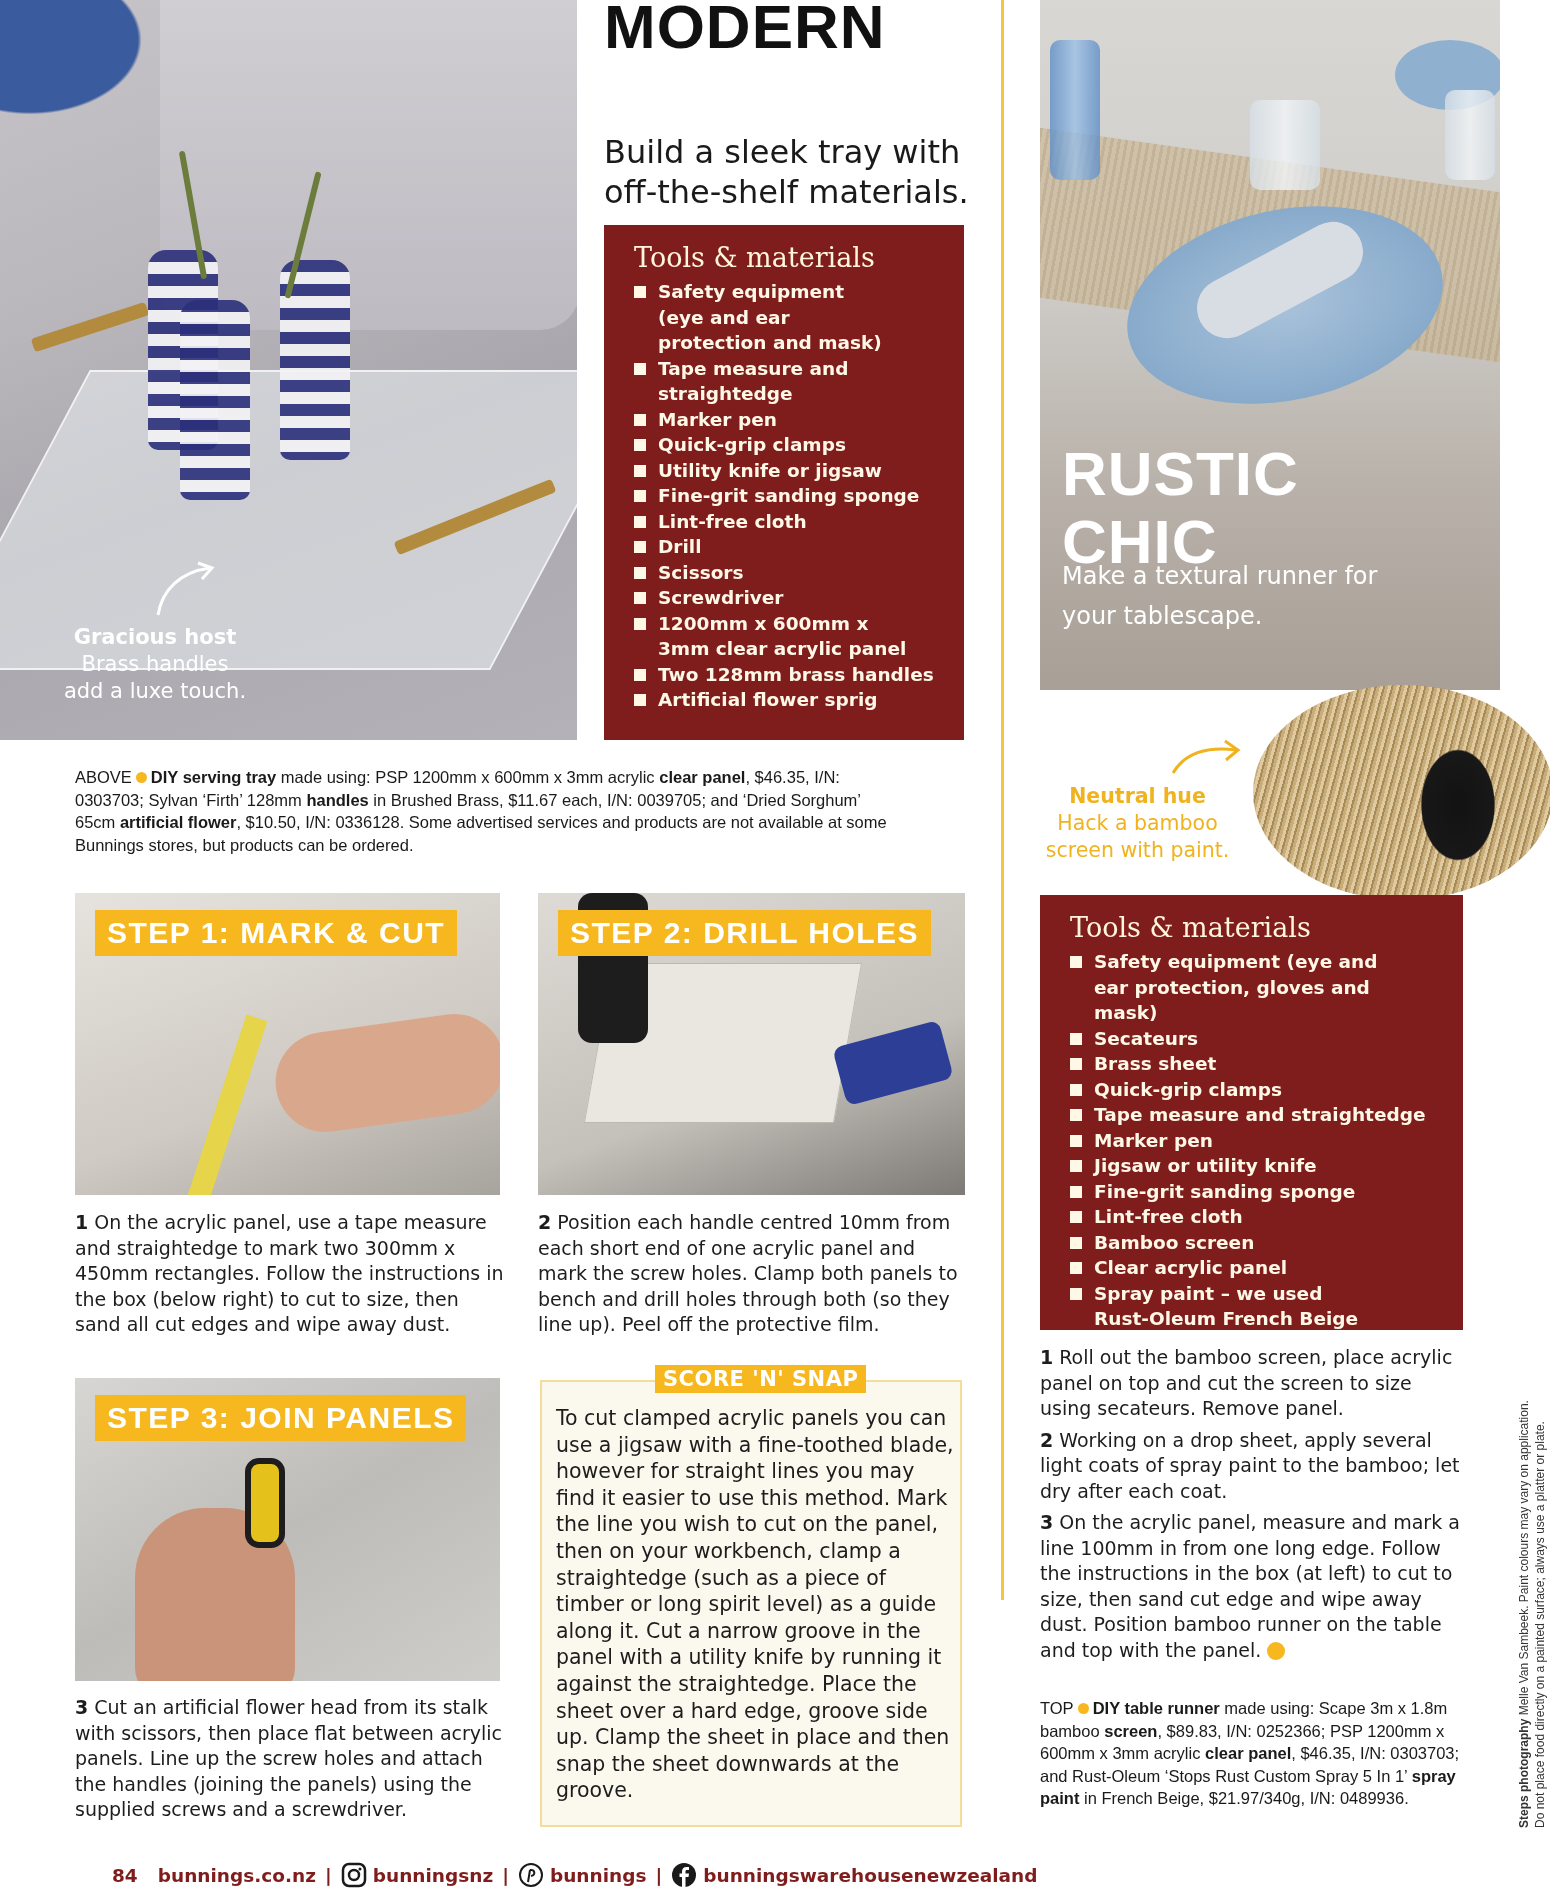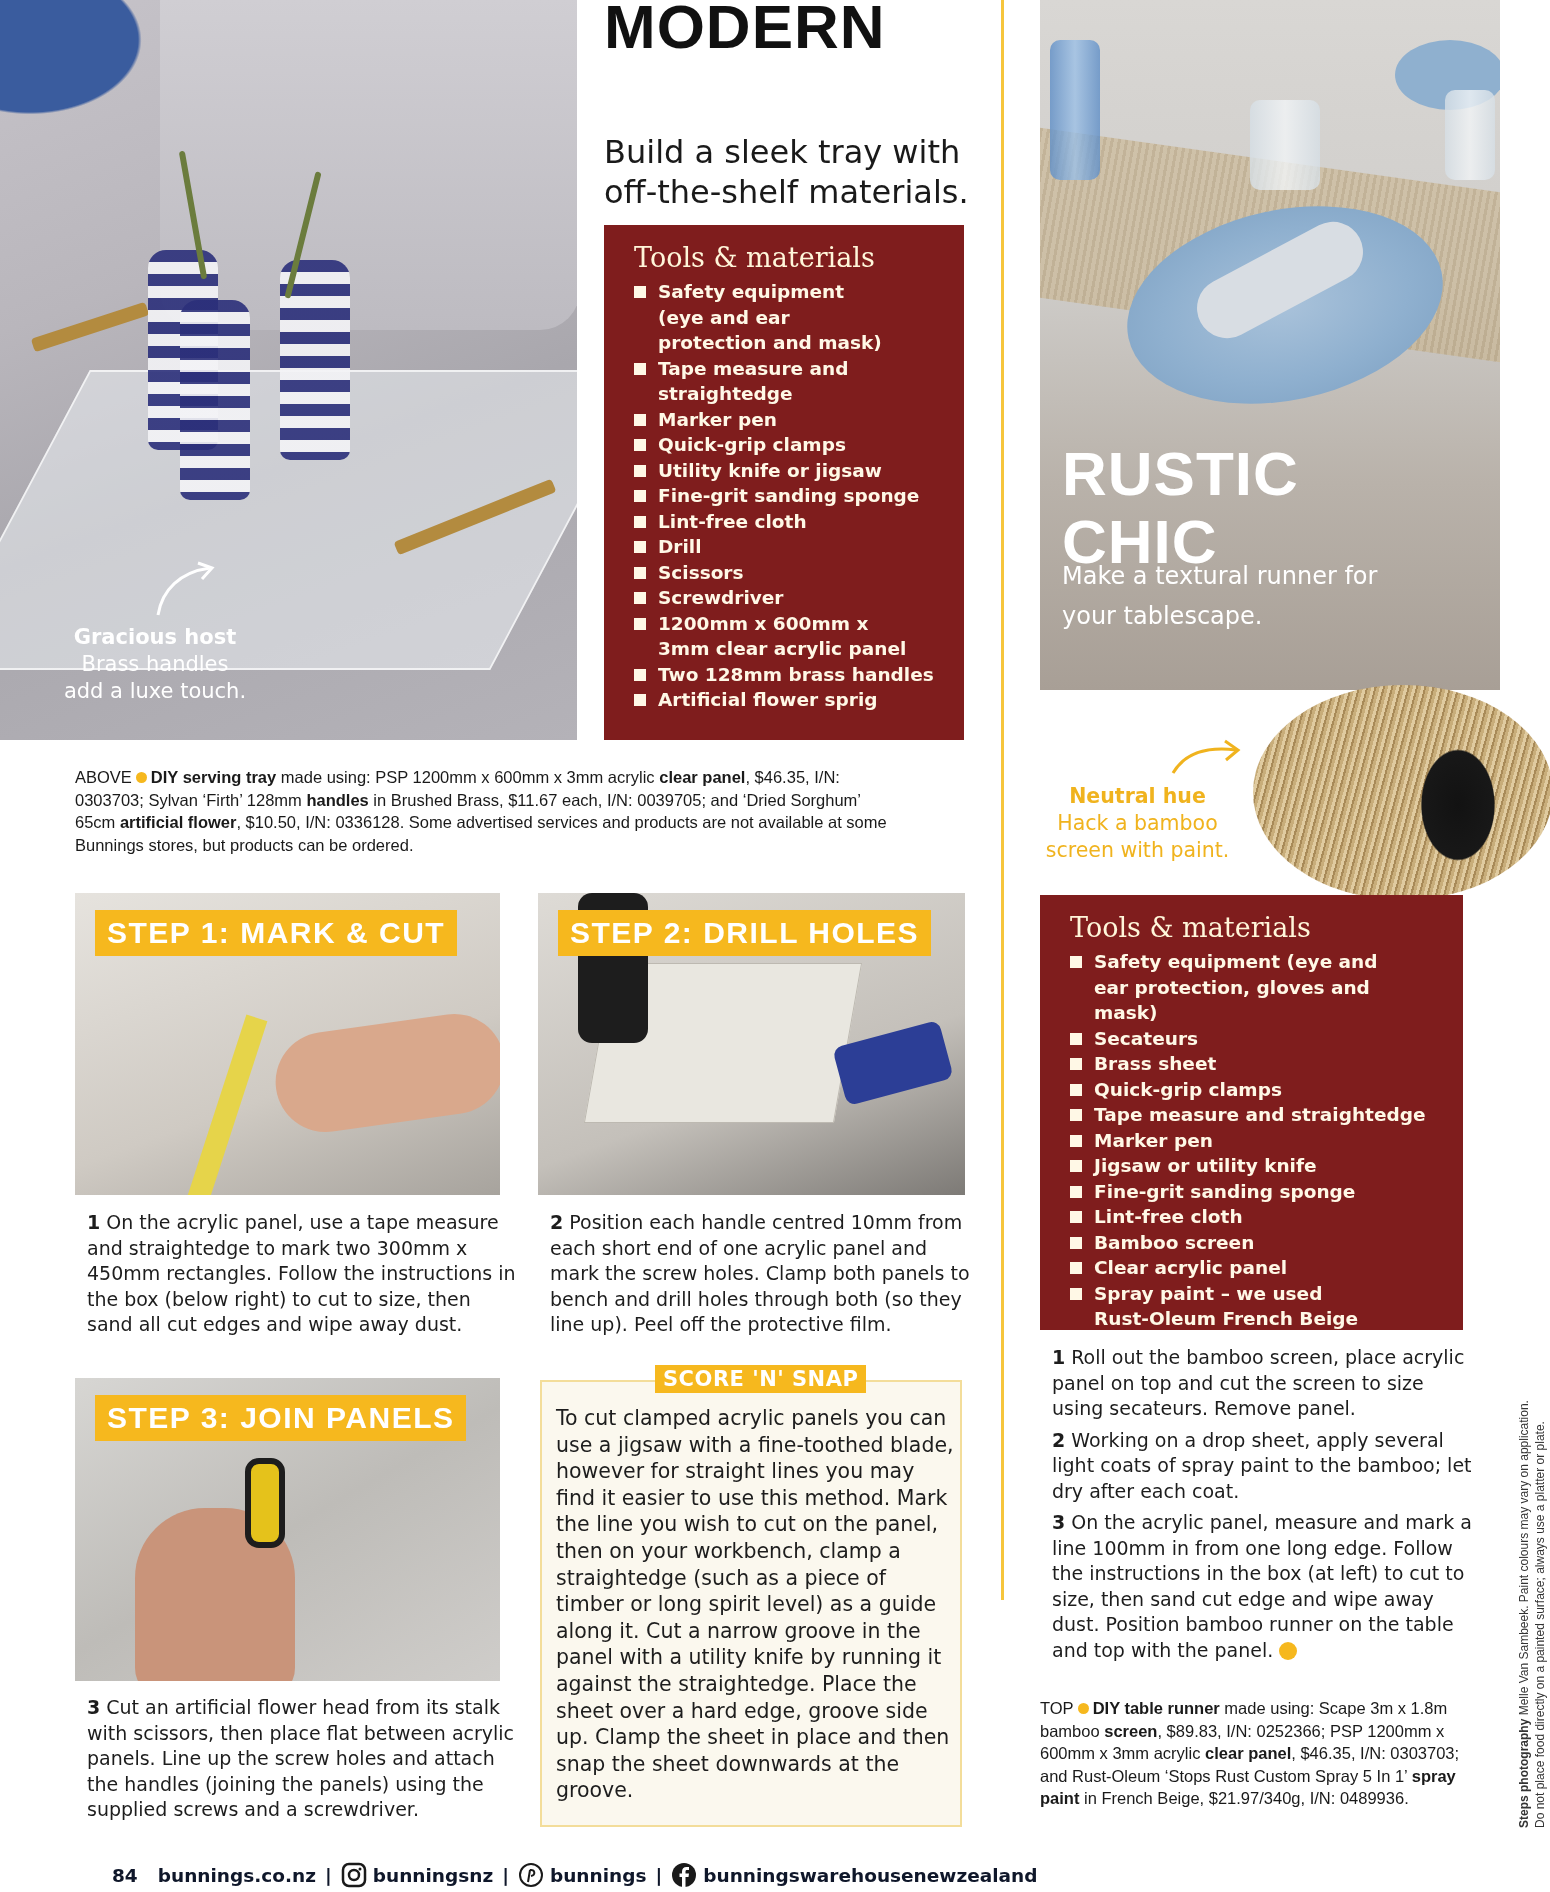--- a/index.html
+++ b/index.html
@@ -69,21 +69,21 @@
   .subtitle-white { color: #fff; }
 
   
   .tools-box { position: absolute; background: #7f1d1d; color: #ffffff; padding: 16px 20px 20px 30px; }
   .tools-box .tb-title { font-family: "DejaVu Serif", "Liberation Serif", serif; font-size: 27px; line-height: 34px; color: #fff6da; margin-bottom: 4px; }
   .tools-box ul { list-style: none; }
   .tools-box li { position: relative; padding-left: 24px; font-weight: bold; font-size: 18.5px; line-height: 25.5px; color: #fff8e6; }
   .tools-box li::before { content: ""; position: absolute; left: 0; top: 7px; width: 12px; height: 12px; background: #fff8e6; }
 
   
-  .body-text { position: absolute; font-size: 19px; line-height: 25.5px; color: #1d1d1d; margin-left: 12px; }
+  .body-text { position: absolute; font-size: 19px; line-height: 25.5px; color: #1d1d1d; }
   .body-text b { font-weight: bold; }
   .caption-small { position: absolute; font-family: "Liberation Sans", sans-serif; font-size: 16.5px; line-height: 22.5px; color: #1a1a1a; }
   .caption-small b { font-weight: bold; }
   .dot { display: inline-block; width: 11px; height: 11px; border-radius: 50%; background: #f6b81e; margin: 0 4px; vertical-align: 0; }
   .dot-lg { width: 18px; height: 18px; vertical-align: -3px; margin-left: 6px; }
 
   
   .snap-box { position: absolute; left: 540px; top: 1380px; width: 422px; height: 447px; background: #fbf8ee; border: 2px solid #f3dd9a; }
   .snap-label { position: absolute; left: 655px; top: 1365px; background: #f6b81e; color: #ffffff; font-weight: bold; font-size: 21px; letter-spacing: 0.5px; padding: 2px 8px; }
   .snap-text { position: absolute; left: 556px; top: 1405px; width: 400px; font-size: 20.5px; line-height: 26.6px; color: #1d1d1d; }
@@ -92,21 +92,21 @@
   .divider { position: absolute; left: 1001px; top: 0; width: 3px; height: 1600px; background: #f6c53c; }
 
   
   .yellow-caption { position: absolute; color: #f0b31e; text-align: center; font-size: 20.5px; line-height: 27px; }
   .yellow-caption .bold { font-weight: bold; }
 
   
   .side-credit { position: absolute; left: 1516px; top: 1828px; transform-origin: 0 0; transform: rotate(-90deg); width: 500px; font-family: "Liberation Sans", sans-serif; font-size: 12px; line-height: 16px; color: #333; white-space: nowrap; }
 
   
-  .footer { position: absolute; left: 112px; top: 1860px; height: 30px; display: flex; align-items: center; gap: 6px; font-weight: bold; font-size: 18.5px; color: #0f172a; white-space: nowrap; }
+  .footer { position: absolute; left: 112px; top: 1860px; height: 30px; display: flex; align-items: center; gap: 6px; font-weight: bold; font-size: 18.5px; color: #7f1d1d; white-space: nowrap; }
   .footer .sep { margin: 0 3px; }
   .footer .page-num { margin-right: 14px; }
   .footer svg { display: block; }
 </style>
 </head>
 <body>
 
 <div class="photo hero-tray">
   <div class="sofa-back"></div>
   <div class="tray"></div>

